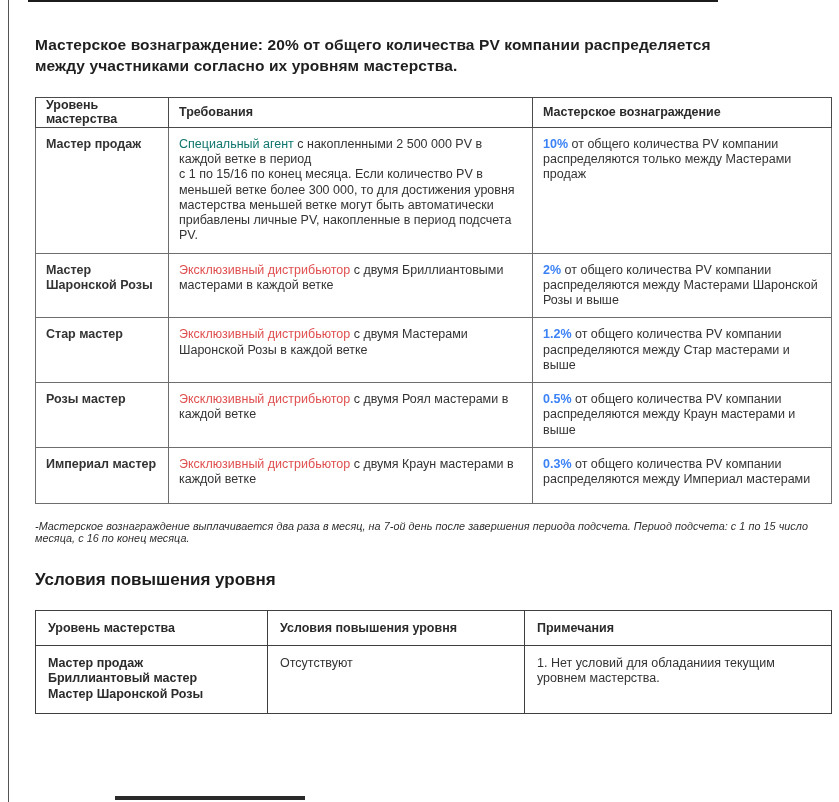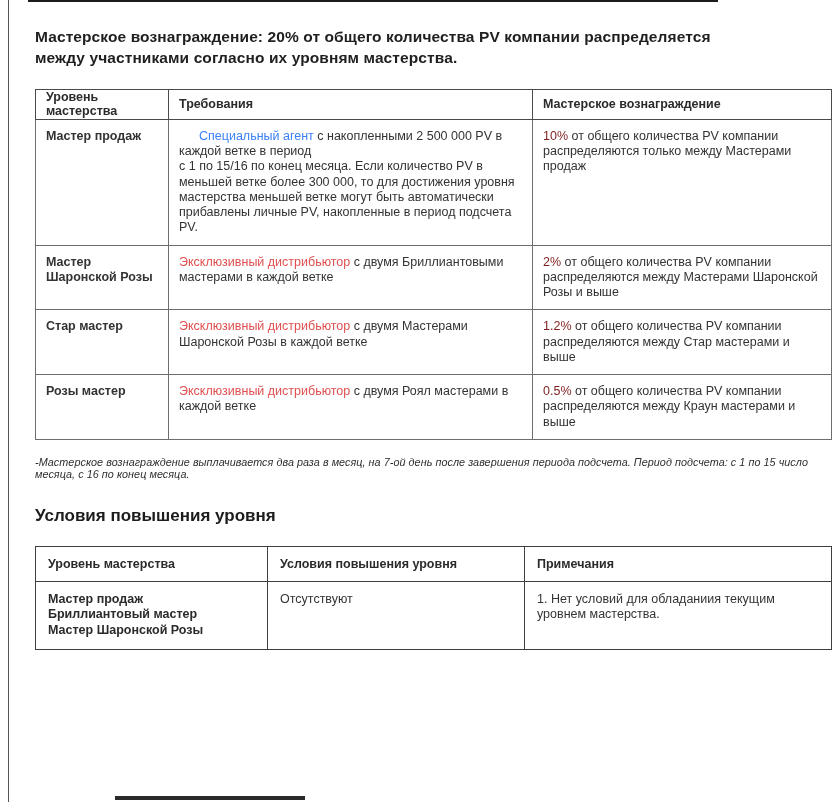--- a/index.html
+++ b/index.html
@@ -6,36 +6,36 @@
   html,body { background:#ffffff; }
   body {
     width:839px; height:802px; overflow:hidden; position:relative;
     font-family:"Liberation Sans", sans-serif; color:#333;
   }
   .page-left-border { position:absolute; left:8px; top:0; width:1px; height:802px; background:#555; }
   .page-top-border  { position:absolute; left:28px; top:0; width:690px; height:2px; background:#1c1c1c; }
   .content { position:absolute; left:35px; top:0; width:796px; }
 
   .doc-title {
-    padding-top:26px; font-size:15.5px; font-weight:bold; color:#1f1f1f;
+    padding-top:34px; font-size:15.5px; font-weight:bold; color:#1f1f1f;
     line-height:1.38; white-space:pre-line; letter-spacing:0.1px;
   }
 
   table { border-collapse:collapse; table-layout:fixed; width:796px; }
   .tbl1 { margin-top:20px; }
   .tbl1 th, .tbl1 td { border:1px solid #6e6e6e; text-align:left; }
   .tbl1 th { border-color:#4a4a4a; font-size:12.5px; font-weight:bold; color:#2b2b2b;
              padding:0 10px; height:30px; vertical-align:middle; }
   .tbl1 td { font-size:12.5px; line-height:1.22; vertical-align:top; padding:9px 10px; color:#333; }
   .level-cell { font-weight:bold; color:#2b2b2b; }
   .pre { white-space:pre-line; }
-  .term-teal { color:#3b82f6;margin-left:20px; }
+  .term-teal { color:#0f766e; }
   .term-blue { color:#55b7e5; }
   .term-red  { color:#e04f4f; }
-  .pct       { color:#7f1d1d; }
+  .pct       { color:#3b82f6;font-weight:bold; }
 
   .footnote {
     margin-top:16px; font-size:10.8px; font-style:italic; color:#2e2e2e; letter-spacing:0.05px;
   }
 
   .section-title { margin-top:26px; font-size:17px; font-weight:bold; color:#1c1c1c; }
 
   .tbl2 { margin-top:20px; }
   .tbl2 th, .tbl2 td { border:1px solid #3f3f3f; text-align:left; }
   .tbl2 th { font-size:12.5px; font-weight:bold; color:#2b2b2b; padding:0 12px; height:35px; vertical-align:middle; }
@@ -84,20 +84,25 @@
       <tr style="height:55px">
         <td class="level-cell">Стар мастер</td>
         <td><span class="term-red">Эксклюзивный дистрибьютор</span><span class="pre"> с двумя Мастерами Шаронской Розы в каждой ветке</span></td>
         <td><span class="pct">1.2%</span><span> от общего количества PV компании распределяются между Стар мастерами и выше</span></td>
       </tr>
       <tr style="height:52px">
         <td class="level-cell">Розы мастер</td>
         <td><span class="term-red">Эксклюзивный дистрибьютор</span><span class="pre"> с двумя Роял мастерами в каждой ветке</span></td>
         <td><span class="pct">0.5%</span><span> от общего количества PV компании распределяются между Краун мастерами и выше</span></td>
       </tr>
+      <tr style="height:56px">
+        <td class="level-cell">Империал мастер</td>
+        <td><span class="term-red">Эксклюзивный дистрибьютор</span><span class="pre"> с двумя Краун мастерами в каждой ветке</span></td>
+        <td><span class="pct">0.3%</span><span> от общего количества PV компании распределяются между Империал мастерами</span></td>
+      </tr>
     </tbody>
   </table>
 
   <div class="footnote">-Мастерское вознаграждение выплачивается два раза в месяц, на 7-ой день после завершения периода подсчета. Период подсчета: с 1 по 15 число месяца, с 16 по конец месяца.</div>
 
   <div class="section-title">Условия повышения уровня</div>
 
   <table class="tbl2">
     <colgroup>
         <col style="width:232px">

